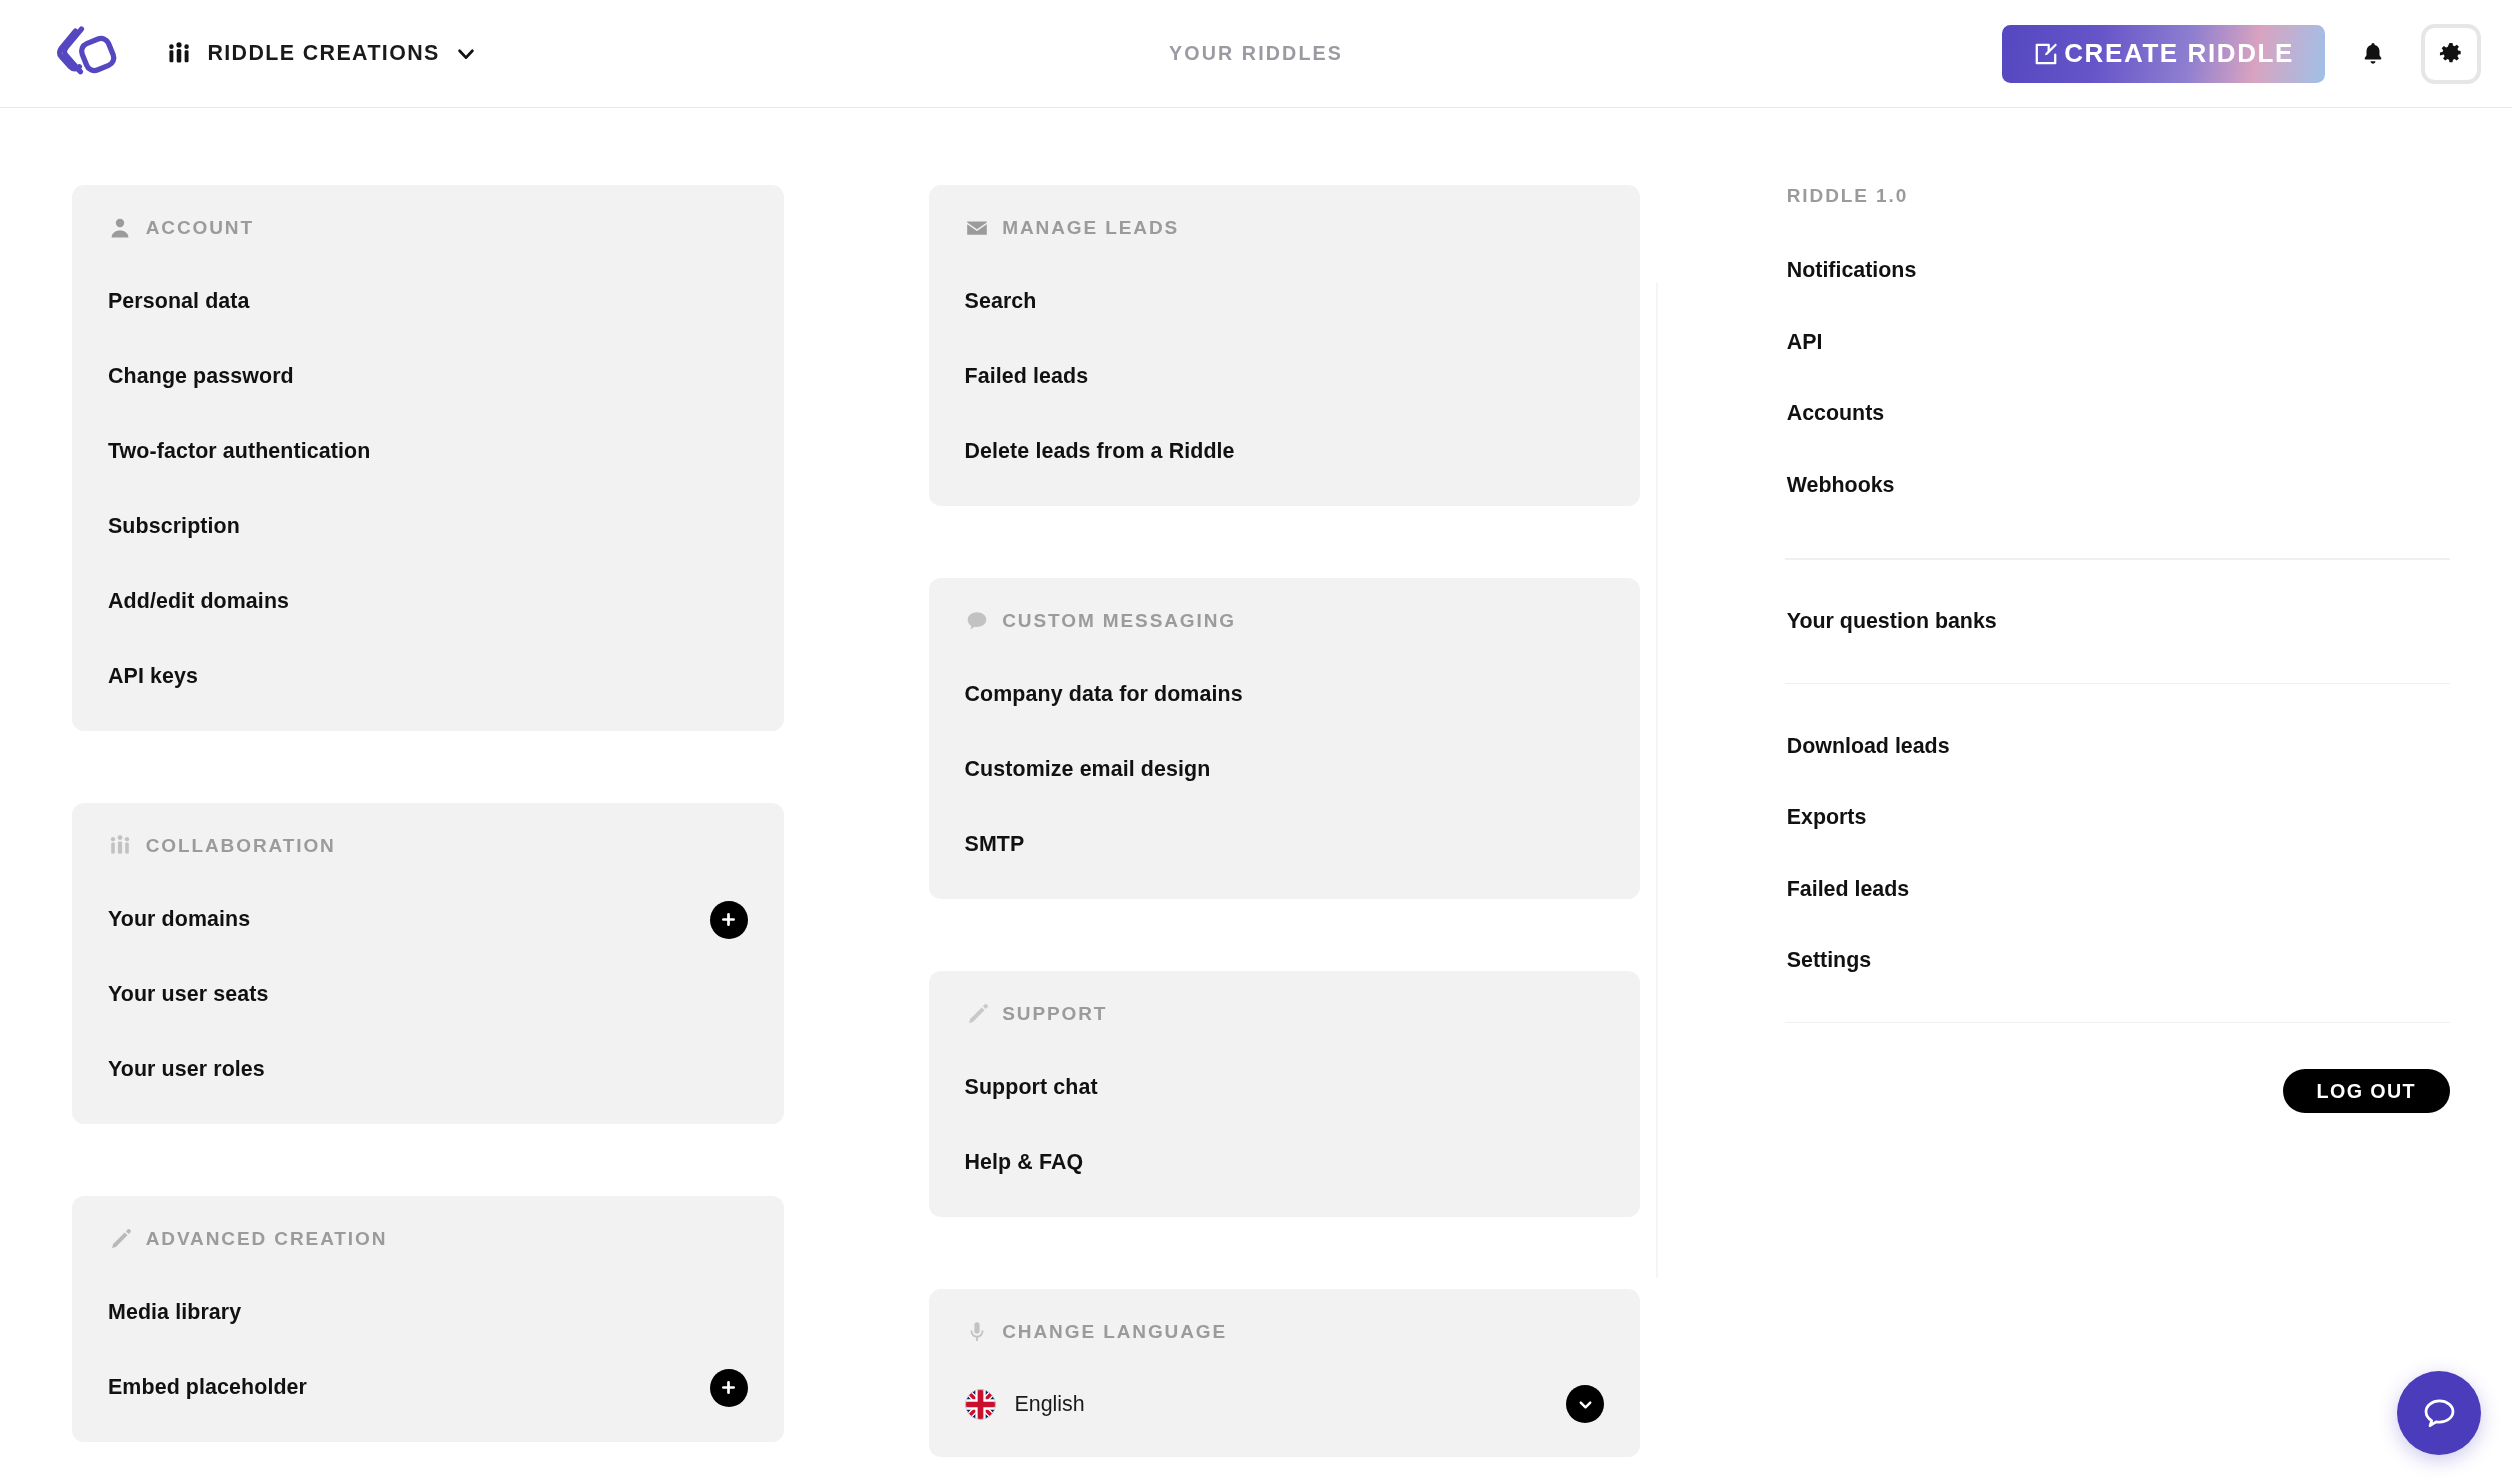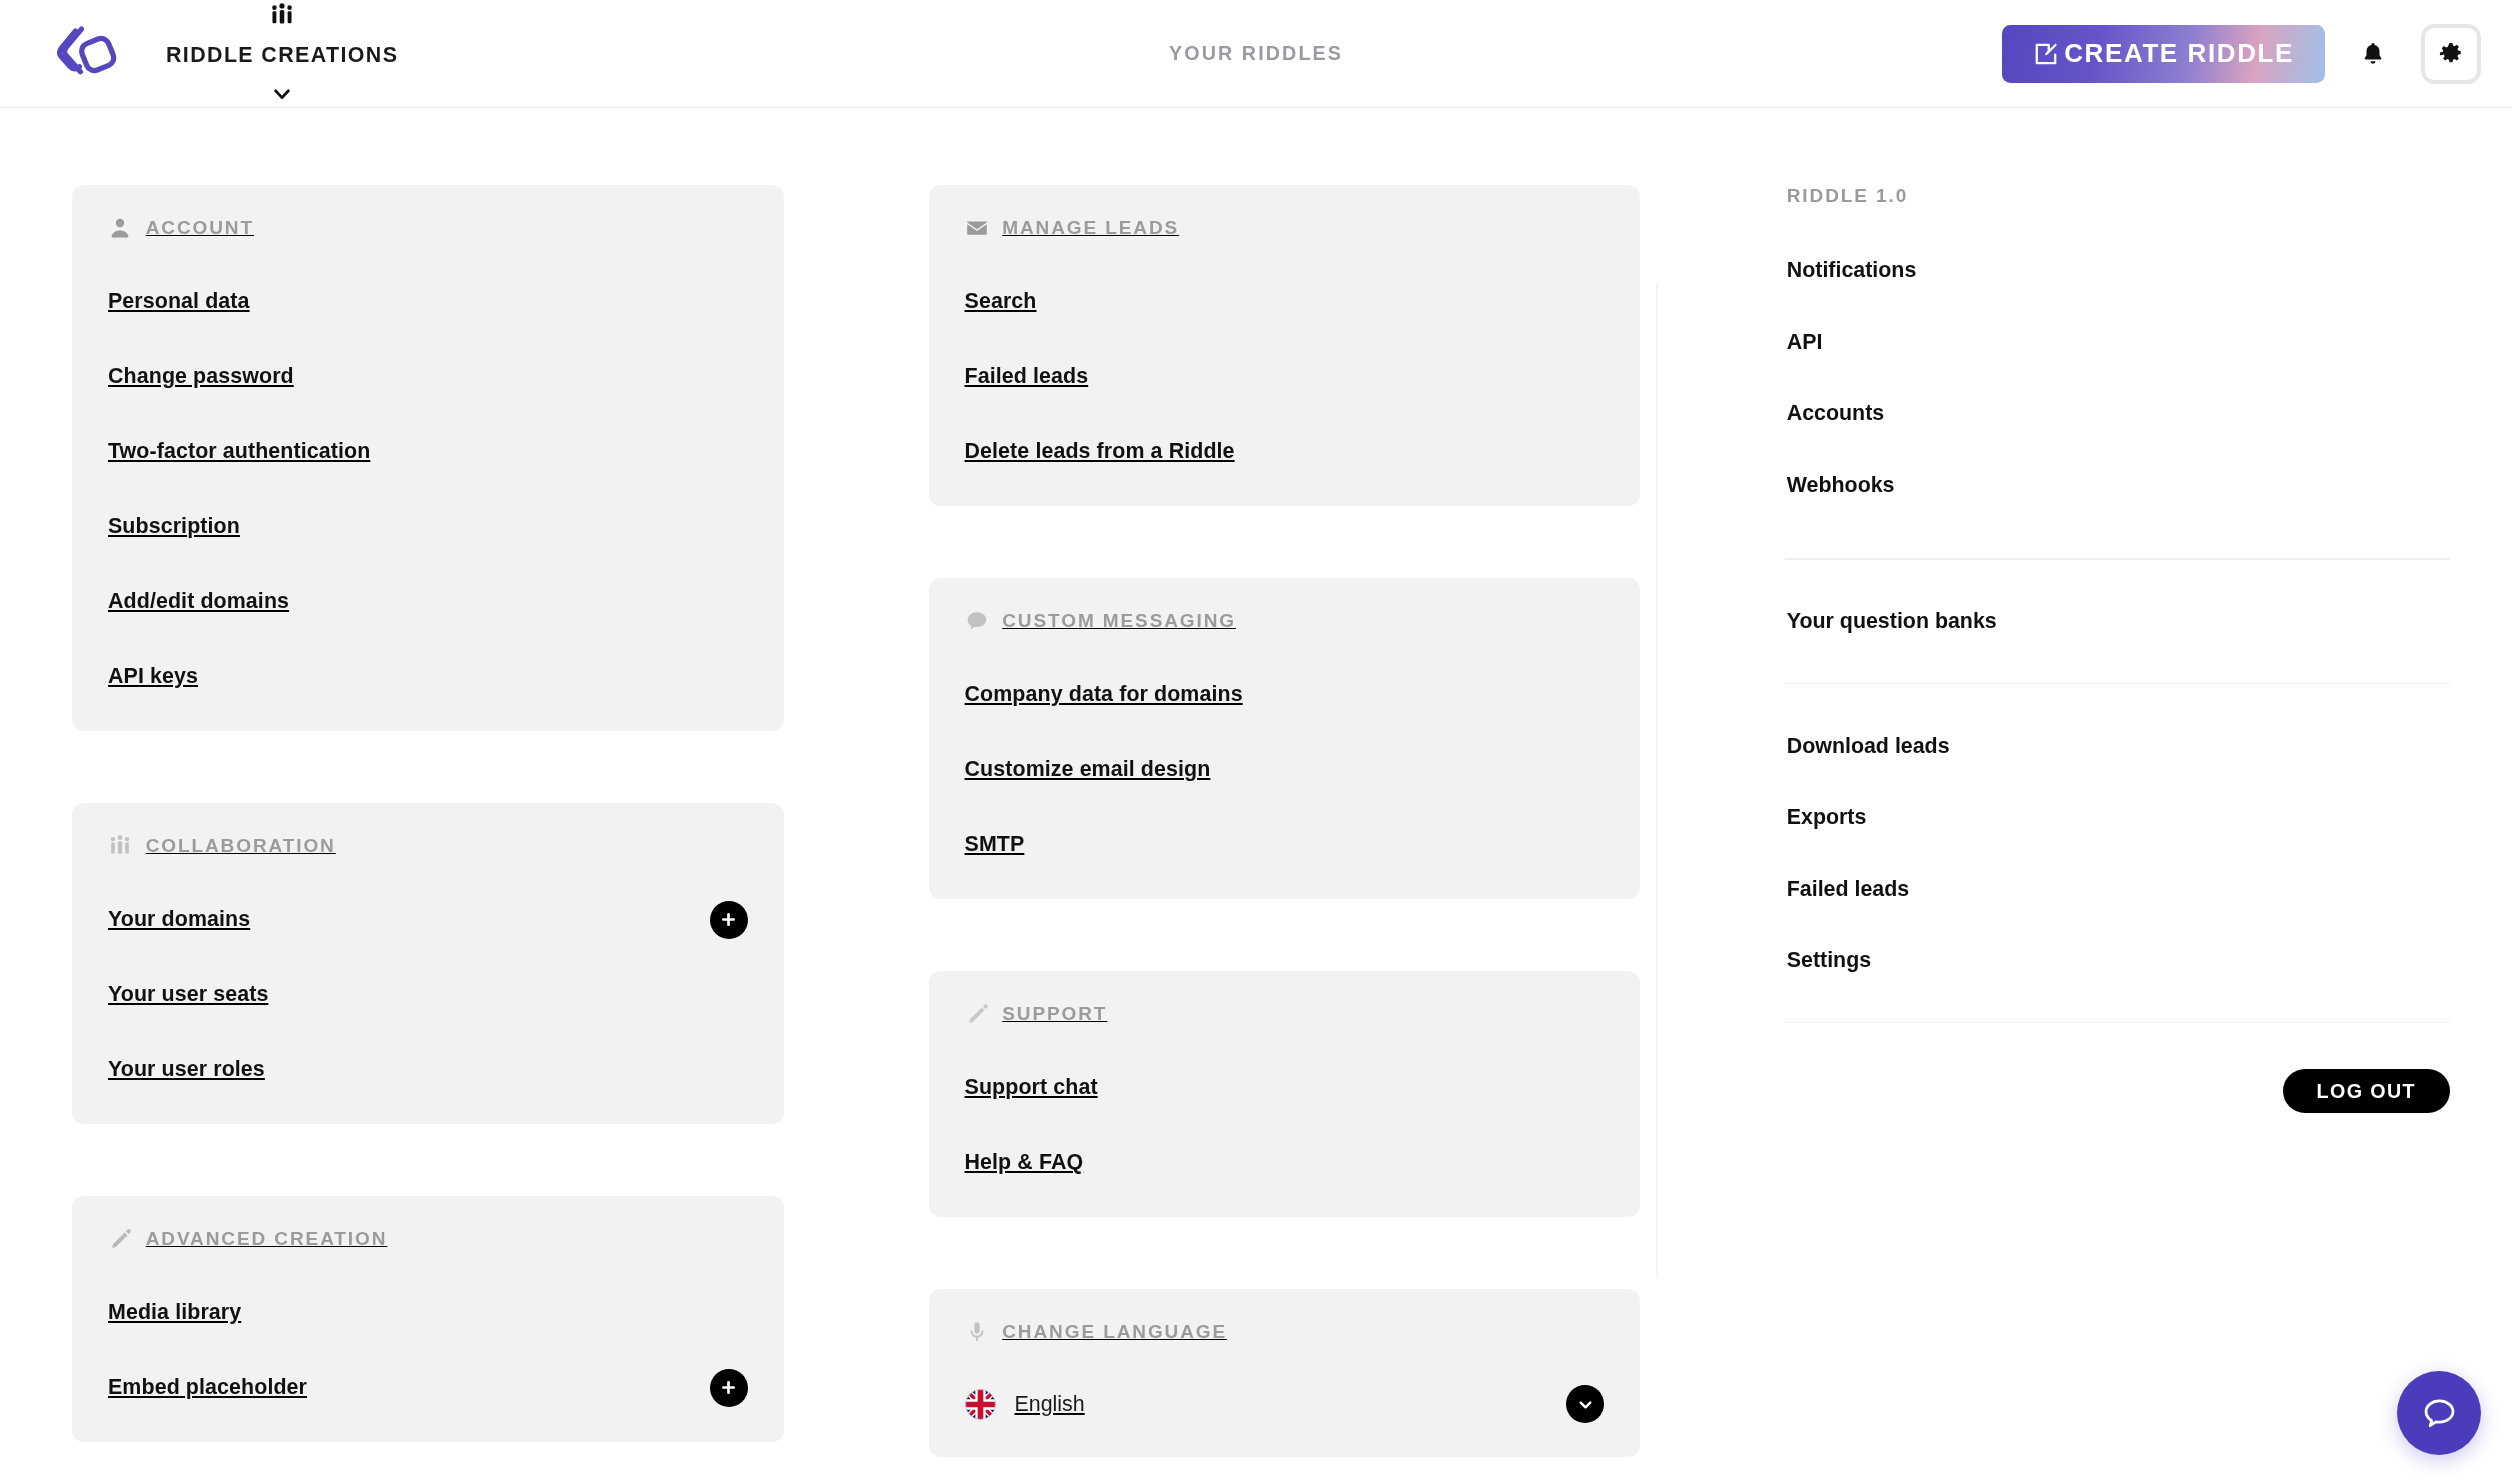--- a/index.html
+++ b/index.html
@@ -29,21 +29,20 @@
     display: flex;
     align-items: center;
   }
 
   .org-switch {
     display: flex;
     align-items: center;
     gap: 15.4px;
     margin-left: 36px;
     cursor: pointer;
-    flex-direction: column;
   }
   .org-people-icon { width: 26px; height: 26px; display:block; }
   .org-name {
     font-size: 21.4px;
     font-weight: 700;
     letter-spacing: 1.4px;
     color: #1a1a1a;
   }
   .org-chevron { width: 22px; height: 22px; display:block; }
 
@@ -123,21 +122,20 @@
     height: 995px;
     background: #f5f5f7;
   }
 
   
   .card {
     background: #f2f2f2;
     border-radius: 12px;
     padding: 31px 36px 34px 36px;
     margin-bottom: 72px;
-    text-decoration: underline;
   }
 
   .card-head {
     display: flex;
     align-items: center;
     gap: 13.7px;
     margin-bottom: 41px;
   }
   .card-head-icon { width: 24px; height: 24px; display:block; }
   .card-head-title {

